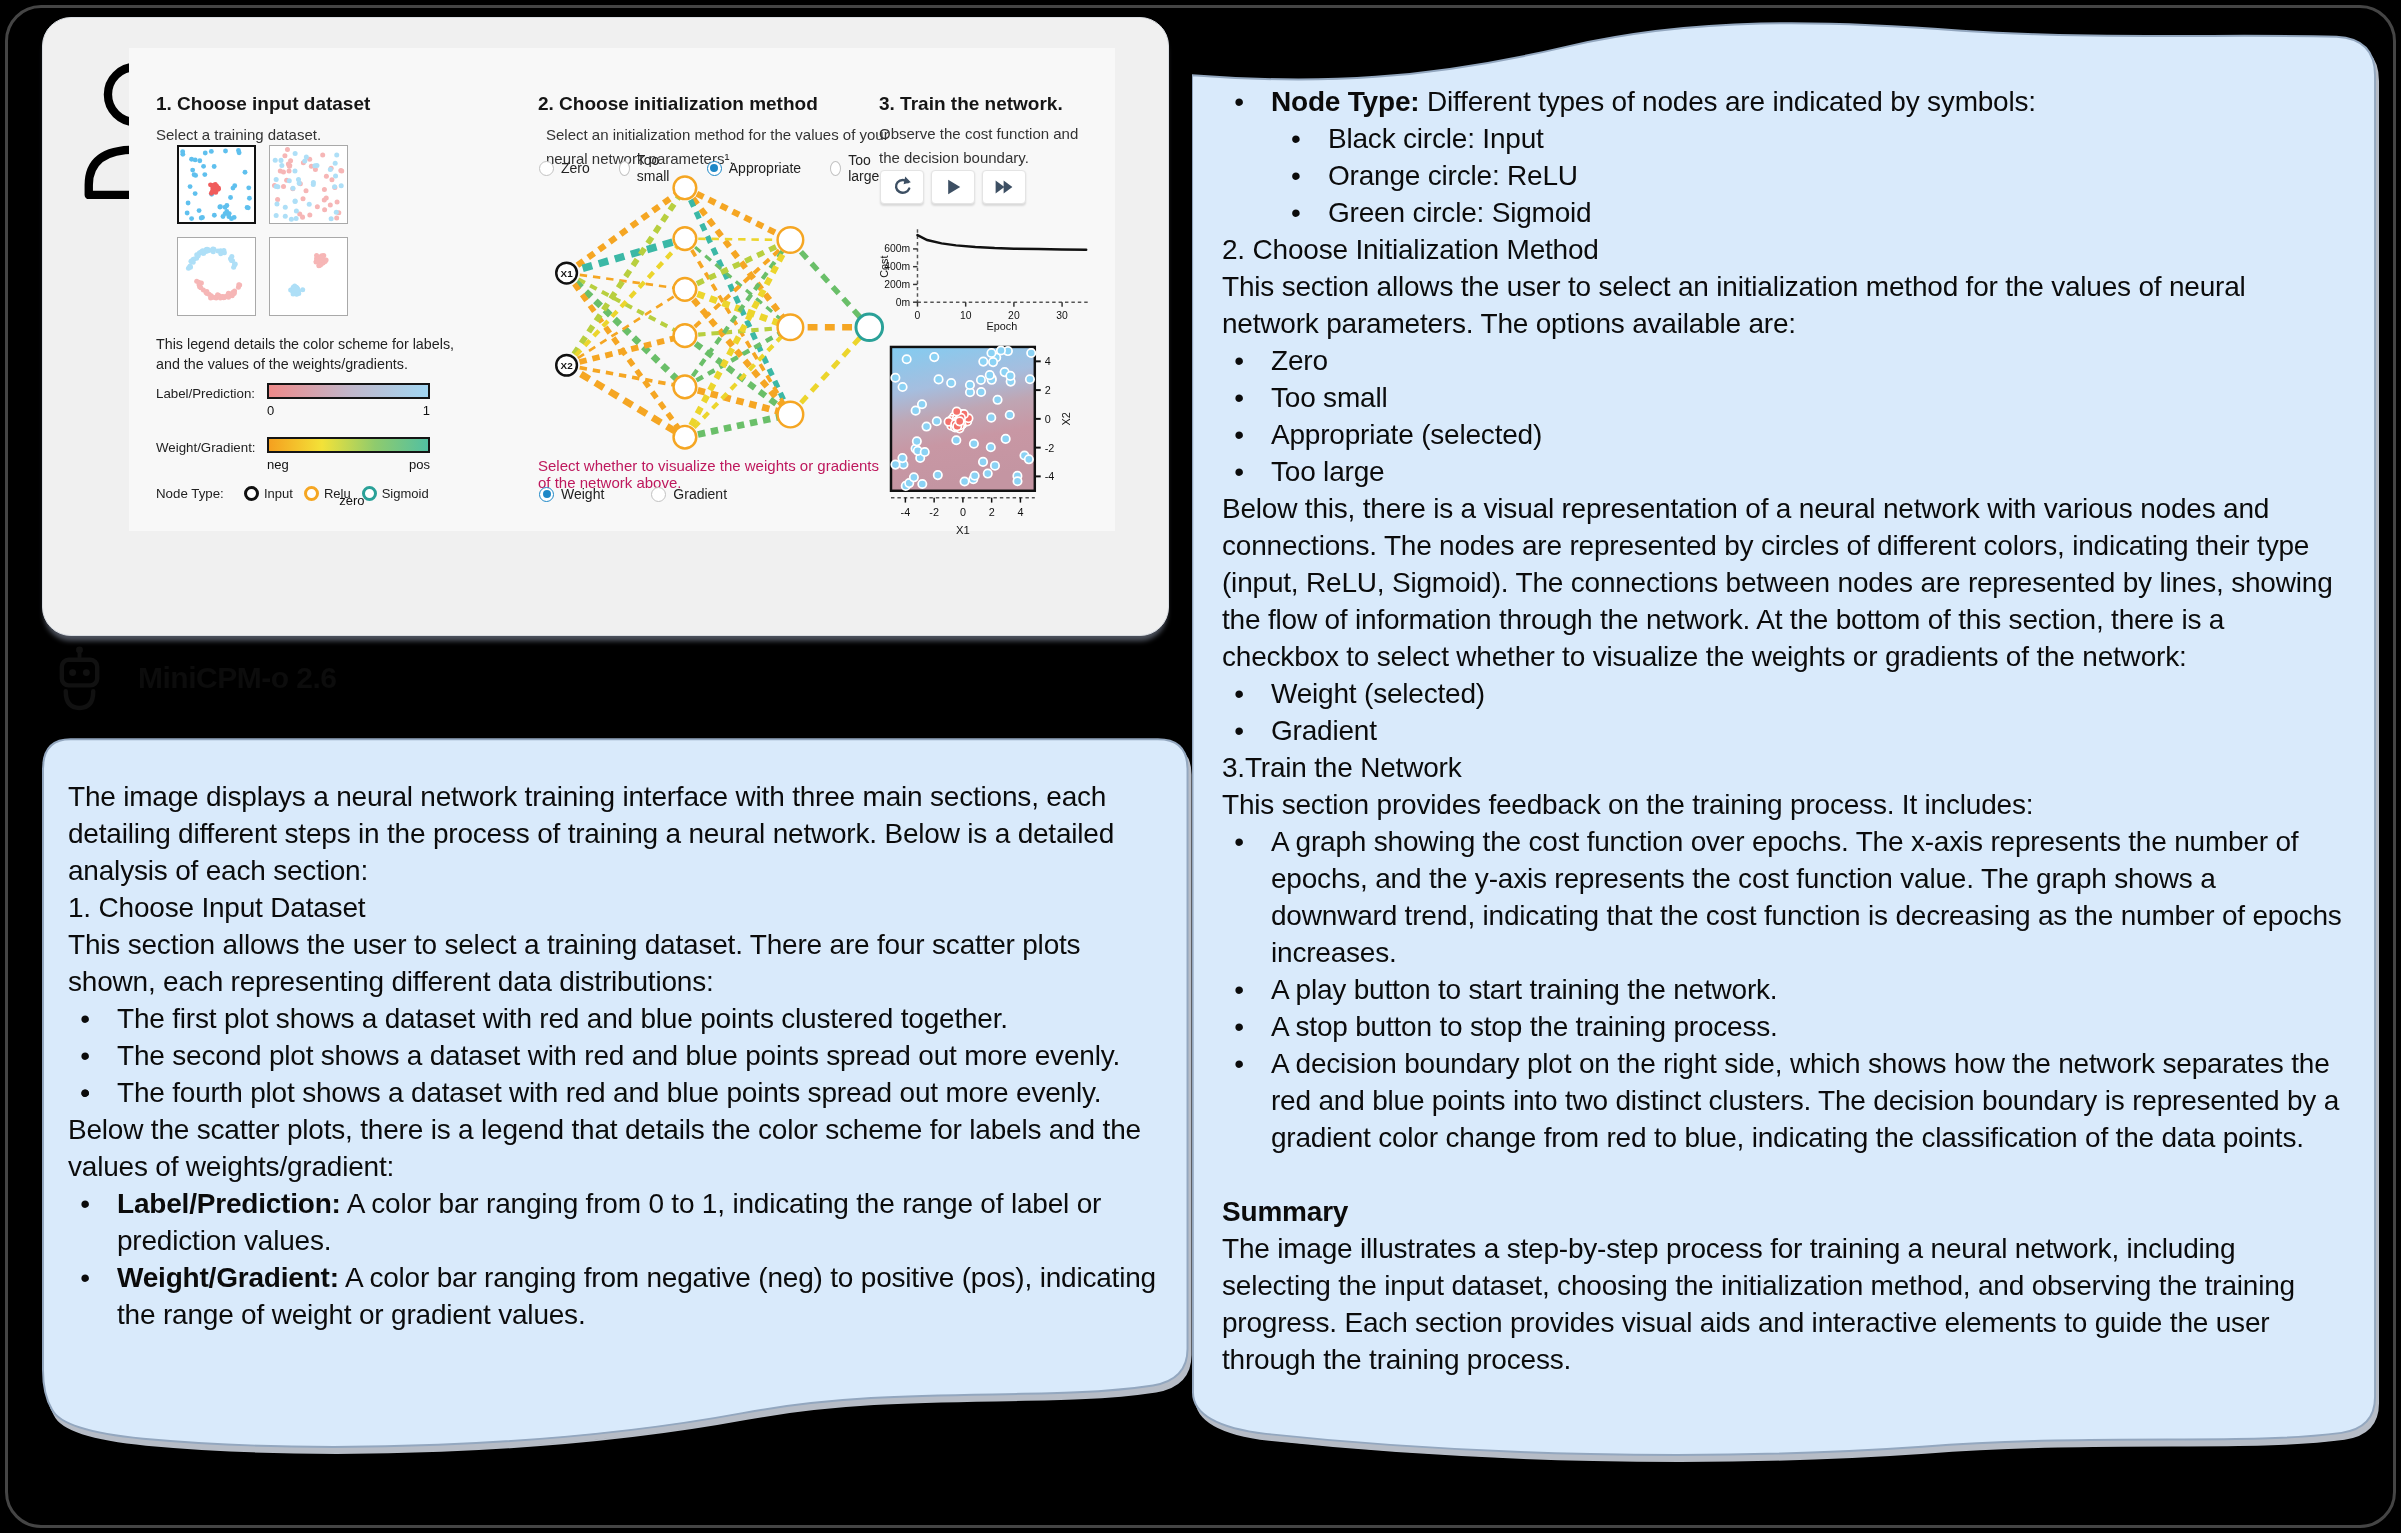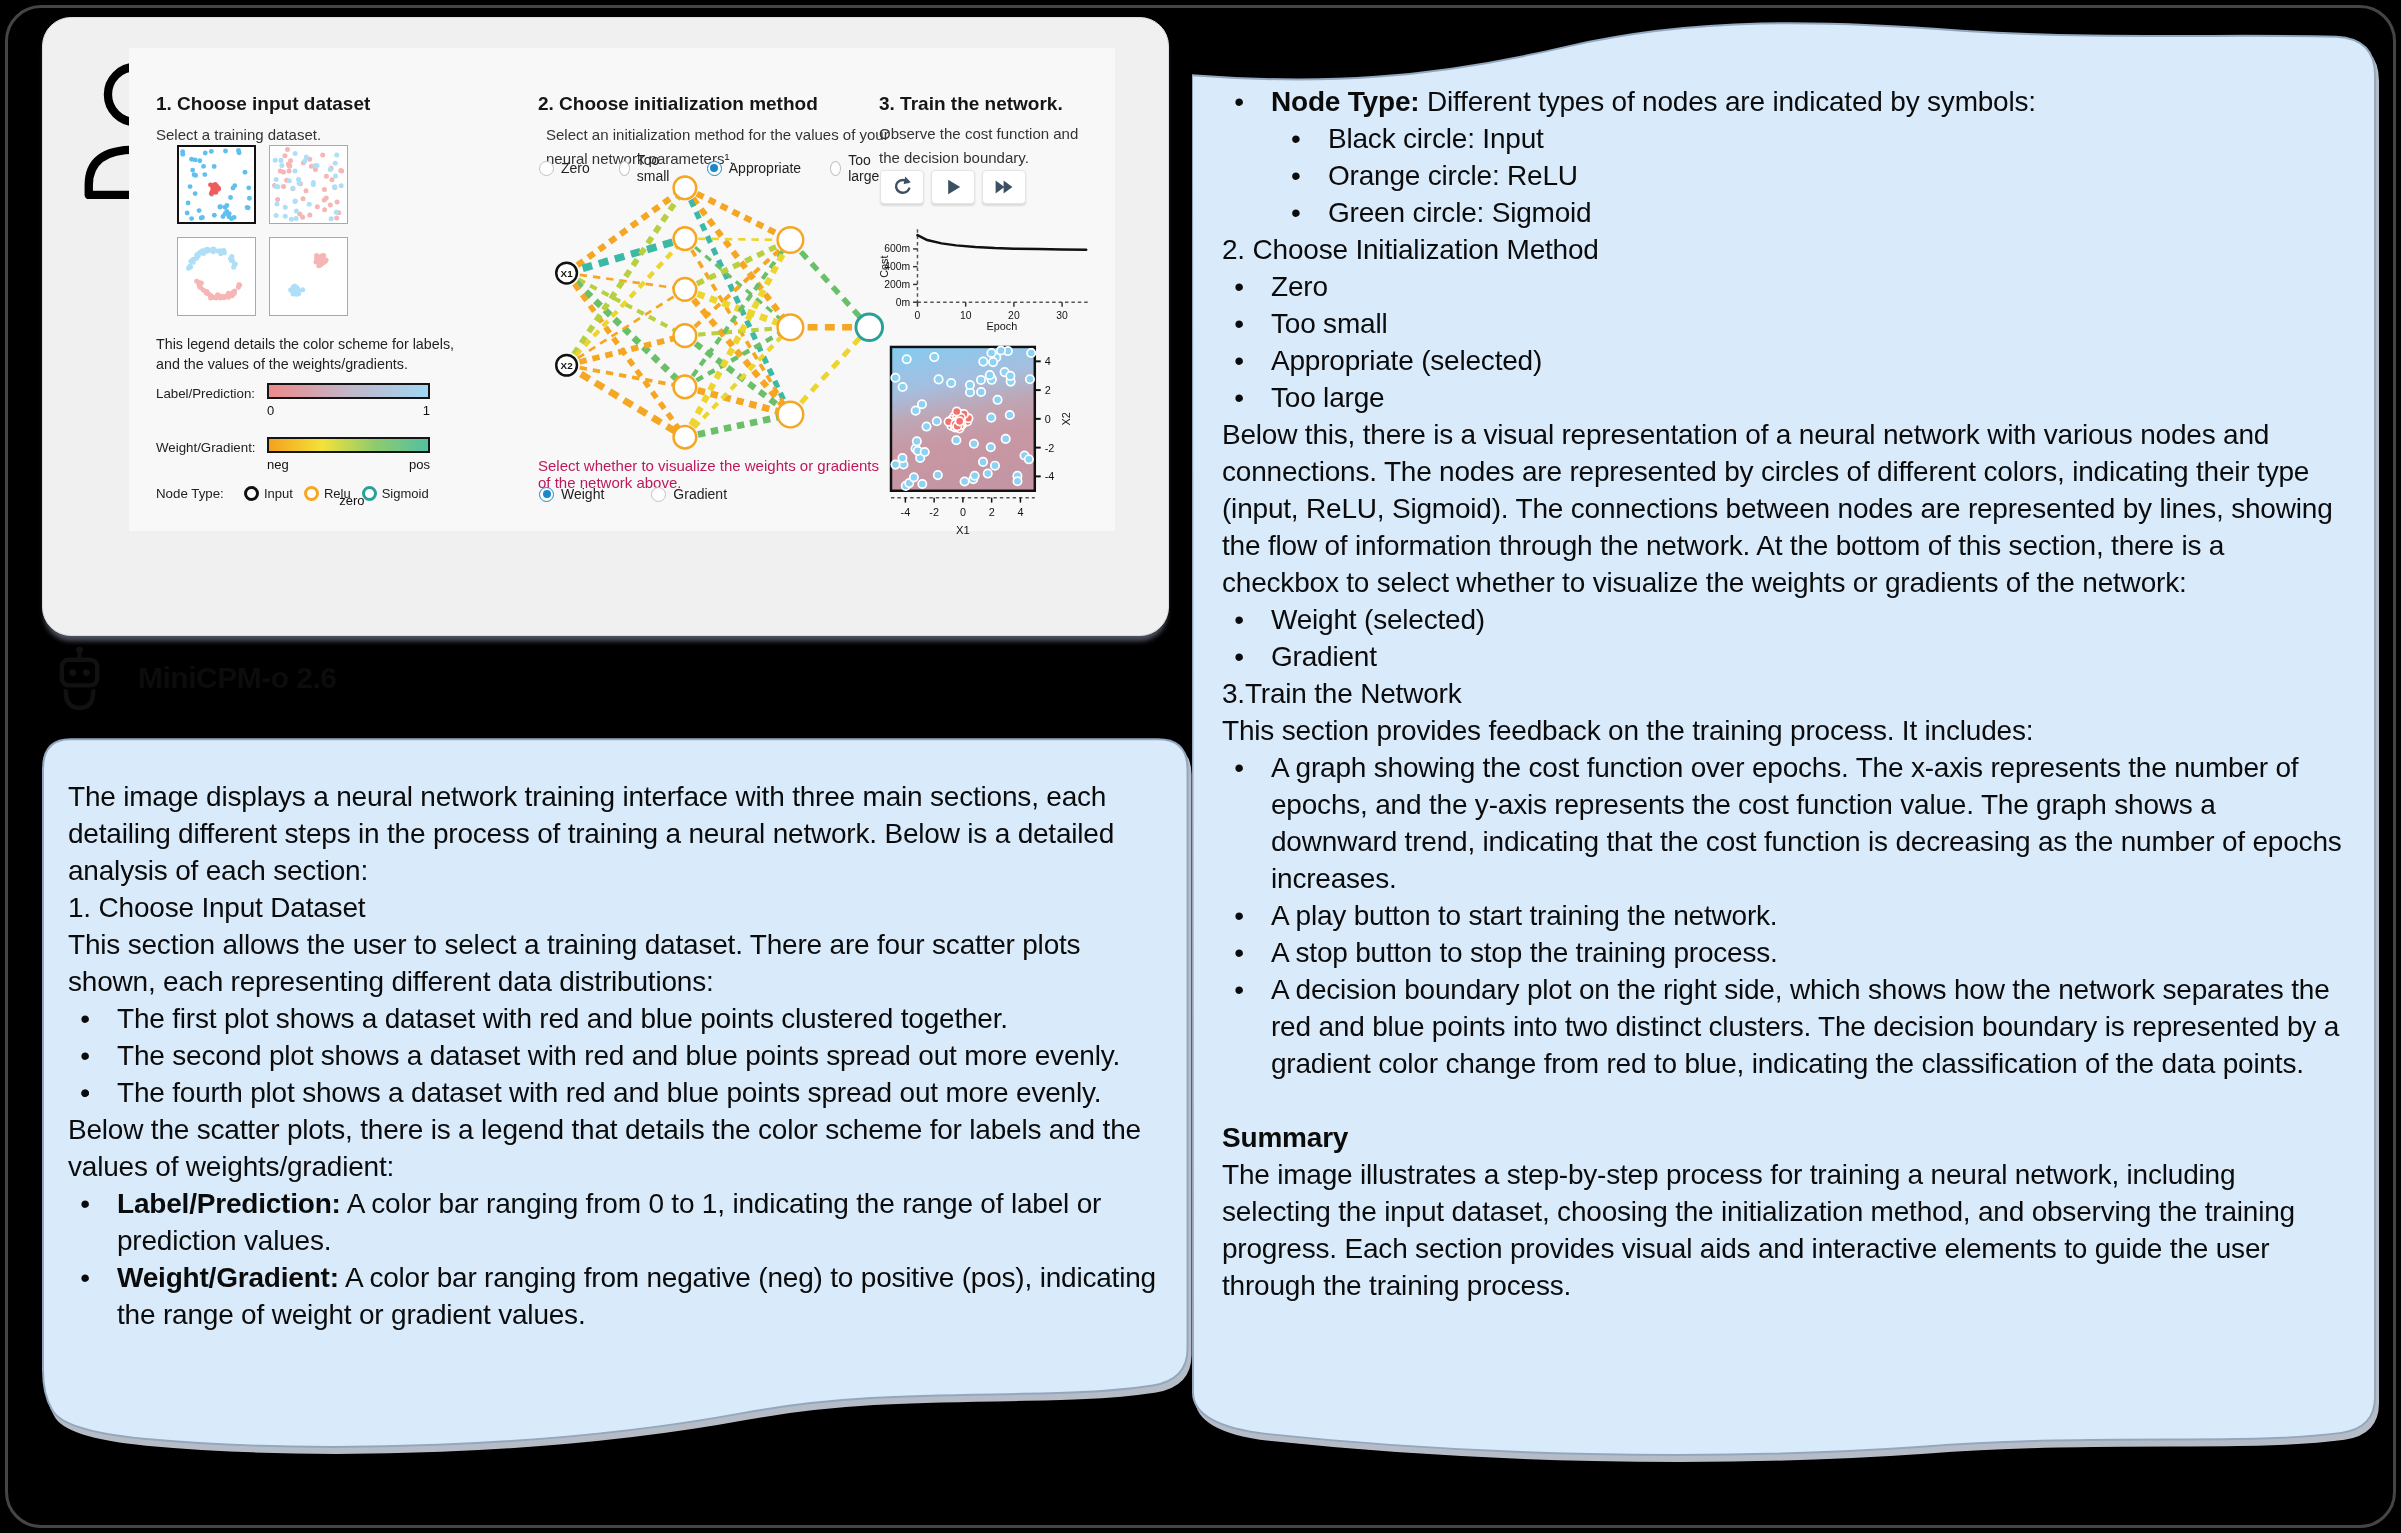--- a/index.html
+++ b/index.html
@@ -781,20 +781,21 @@
                L 2398 2800 Q 2398 2862 2330 2872
                C 2130 2898 1860 2872 1480 2900 C 1050 2930 560 2918 150 2874
                Q 2 2856 2 2790 Z" fill="#d9eafb" stroke="#93a7bf" stroke-width="4"></path>
     </svg>
     <div class="bubble-text" id="rightText">
         <div class="blk lvl1"><span class="bullet">•</span><span class="bold">Node Type:</span><span> Different types of nodes are indicated by symbols:</span></div>
         <div class="blk lvl2"><span class="bullet">•</span><span>Black circle: Input</span></div>
         <div class="blk lvl2"><span class="bullet">•</span><span>Orange circle: ReLU</span></div>
         <div class="blk lvl2"><span class="bullet">•</span><span>Green circle: Sigmoid</span></div>
         <div class="blk"><span>2. Choose Initialization Method</span></div>
+        <div class="blk"><span>This section allows the user to select an initialization method for the values of neural network parameters. The options available are:</span></div>
         <div class="blk lvl1"><span class="bullet">•</span><span>Zero</span></div>
         <div class="blk lvl1"><span class="bullet">•</span><span>Too small</span></div>
         <div class="blk lvl1"><span class="bullet">•</span><span>Appropriate (selected)</span></div>
         <div class="blk lvl1"><span class="bullet">•</span><span>Too large</span></div>
         <div class="blk"><span>Below this, there is a visual representation of a neural network with various nodes and connections. The nodes are represented by circles of different colors, indicating their type (input, ReLU, Sigmoid). The connections between nodes are represented by lines, showing the flow of information through the network. At the bottom of this section, there is a checkbox to select whether to visualize the weights or gradients of the network:</span></div>
         <div class="blk lvl1"><span class="bullet">•</span><span>Weight (selected)</span></div>
         <div class="blk lvl1"><span class="bullet">•</span><span>Gradient</span></div>
         <div class="blk"><span>3.Train the Network</span></div>
         <div class="blk"><span>This section provides feedback on the training process. It includes:</span></div>
         <div class="blk lvl1"><span class="bullet">•</span><span>A graph showing the cost function over epochs. The x-axis represents the number of epochs, and the y-axis represents the cost function value. The graph shows a downward trend, indicating that the cost function is decreasing as the number of epochs increases.</span></div>

